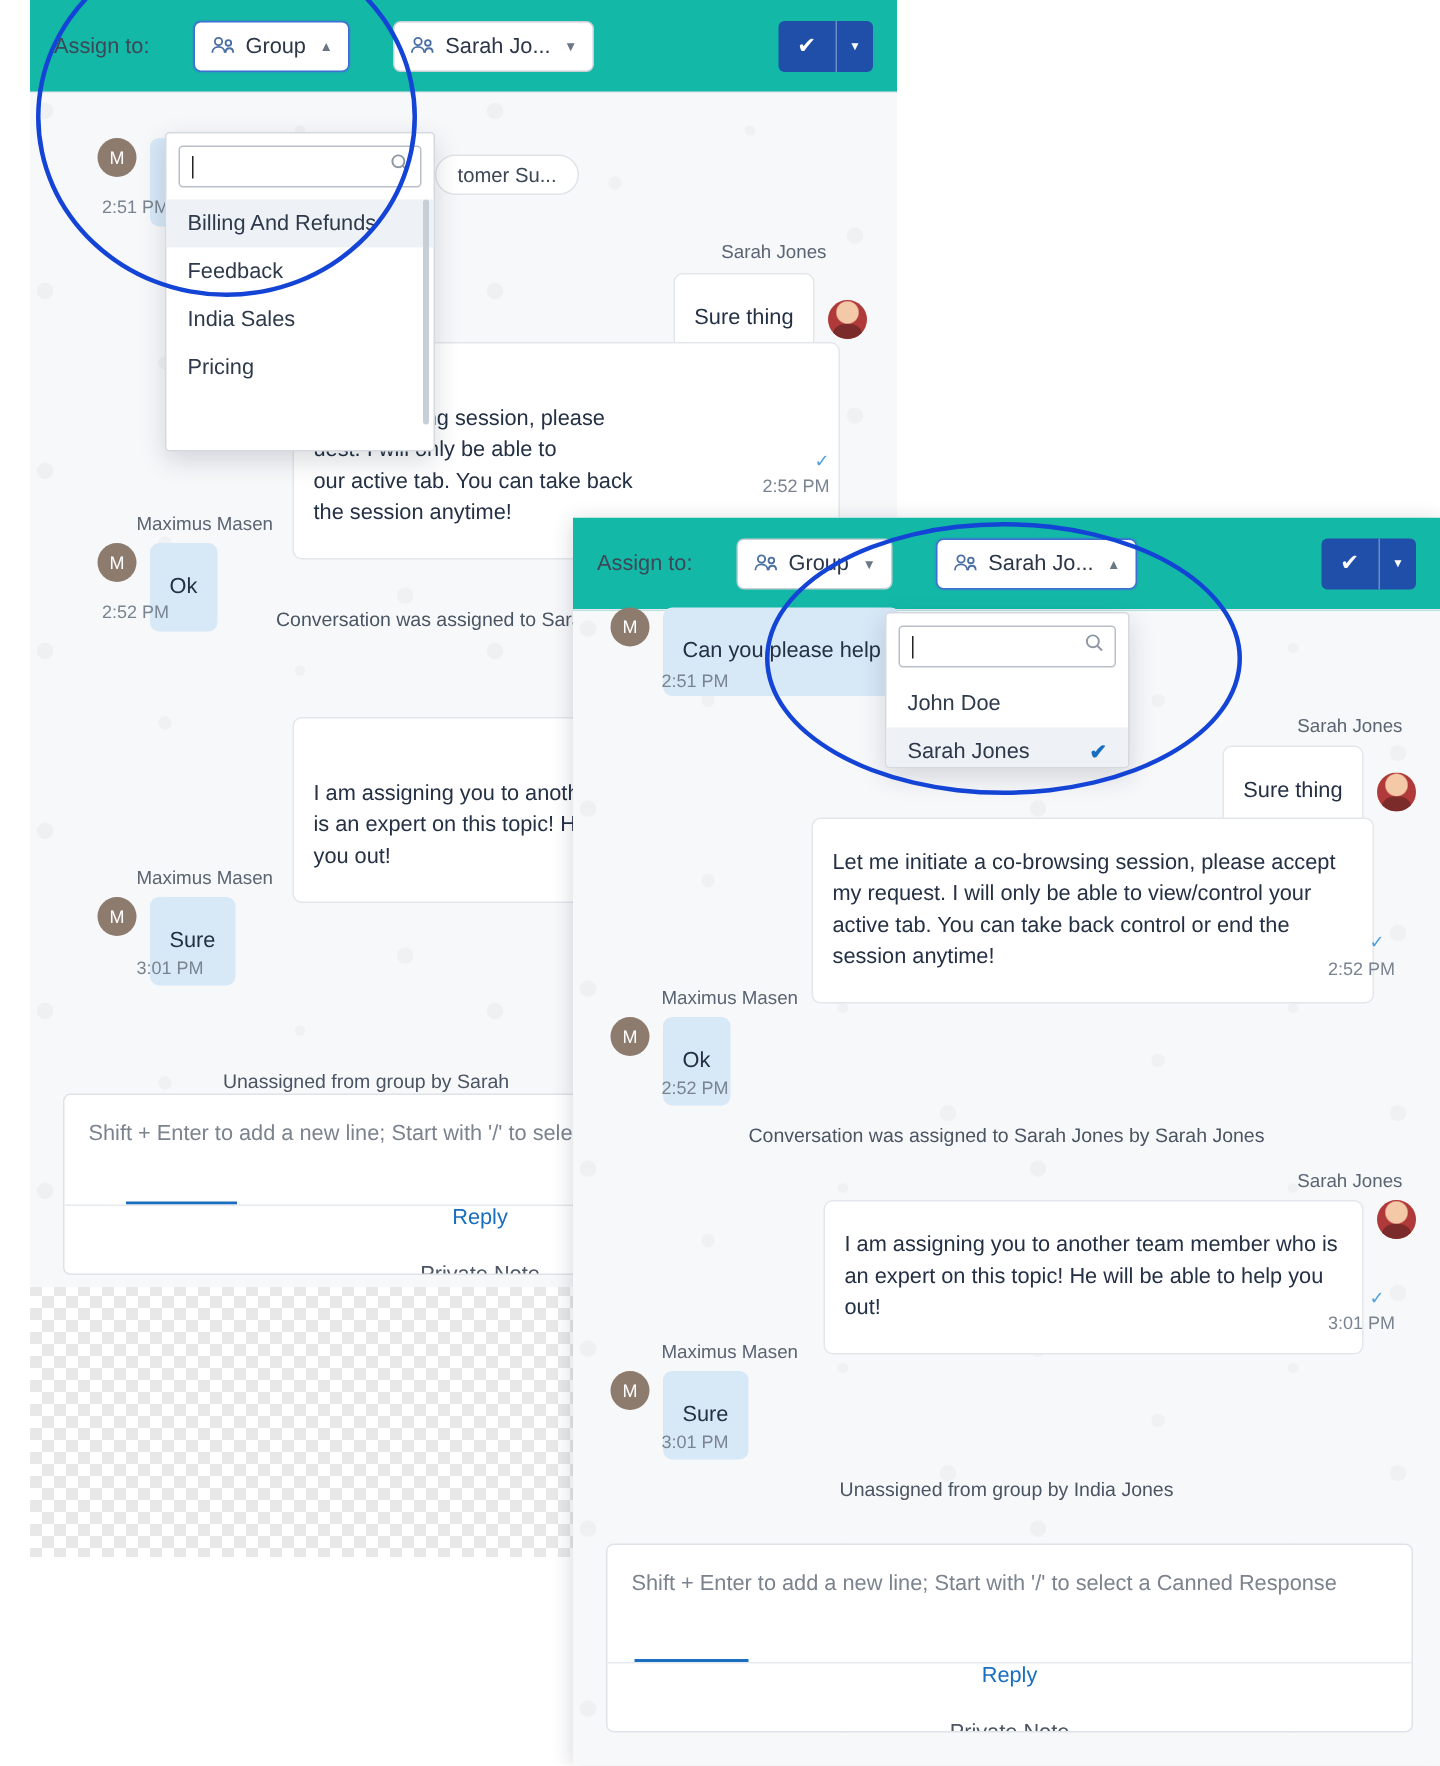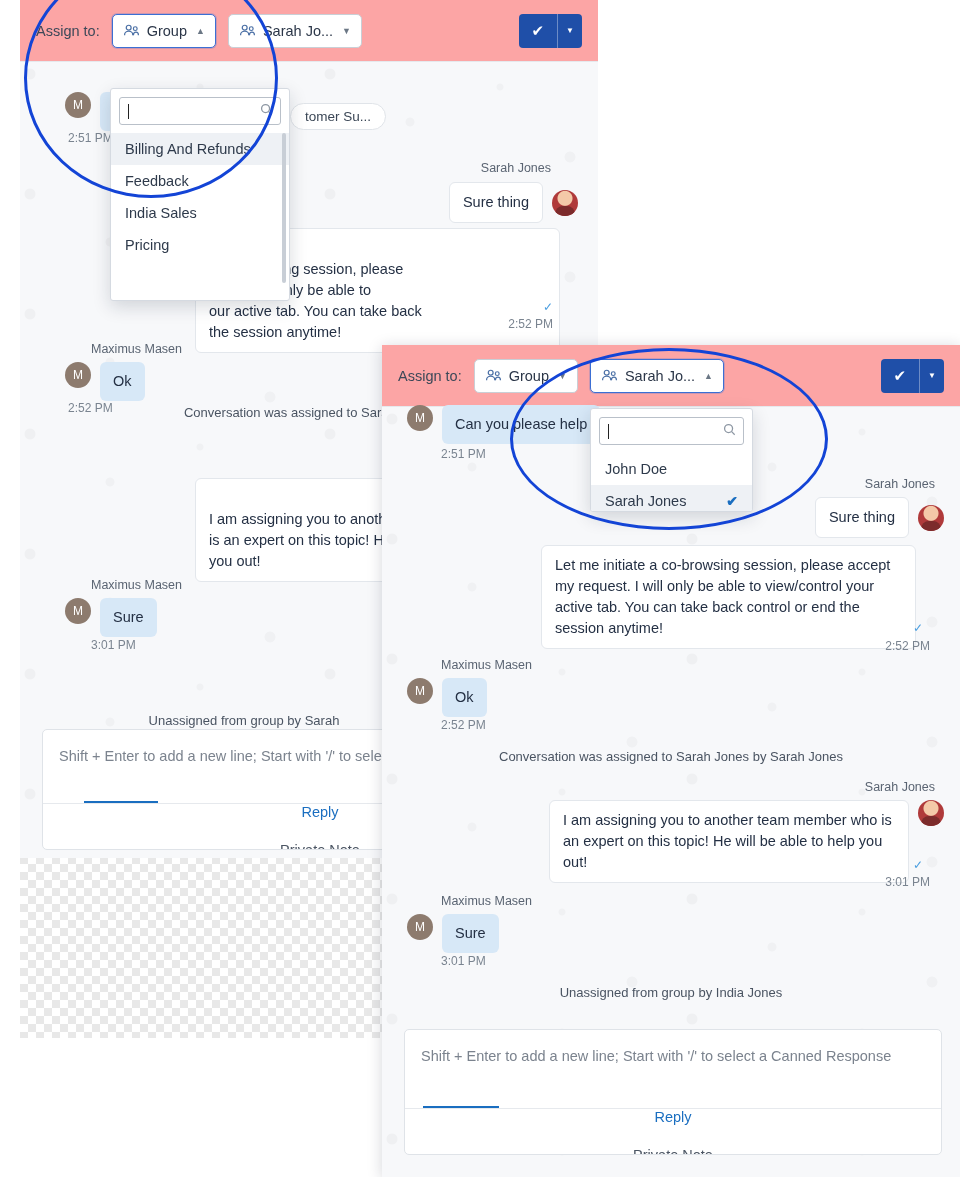--- a/index.html
+++ b/index.html
@@ -45,26 +45,26 @@
     background-size: 300px 120px;
     opacity: .9;
     pointer-events: none;
   }
 
   
   .assign-bar {
     position: absolute;
     left: 0; right: 0; top: 0;
     height: 62px;
-    background: #fca5a5;
+    background: #14b8a6;
     border-bottom: 1px solid #e6e9ed;
     display: flex;
     align-items: center;
     padding: 0 16px;
-    gap: 12px;
+    gap: 29px;
   }
   .assign-label {
     font-size: 14.5px;
     color: #3c4858;
     white-space: nowrap;
   }
   .pill {
     display: inline-flex;
     align-items: center;
     gap: 7px;
@@ -163,21 +163,21 @@
     position: relative;
     overflow: hidden;
   }
   .avatar.photo::after {
     content:"";
     position:absolute; left:3px; right:3px; bottom:0; height:10px;
     background:#7c2b2b; border-radius: 8px 8px 0 0;
   }
   .bubble {
     border-radius: 6px;
-    padding: 9px 13px;
+    padding: 19px 13px;
     font-size: 14.5px;
     line-height: 1.45;
     color: #243044;
     max-width: 420px;
   }
   .bubble.in { background: #d7e8f7; }
   .bubble.out { background: #ffffff; border: 1px solid #e3e7ec; }
   .name-lbl { font-size: 12.5px; color: #5a6472; }
   .time-lbl { font-size: 12px; color: #7a8490; }
   .sys-lbl { font-size: 13px; color: #4a5462; text-align: center; }

